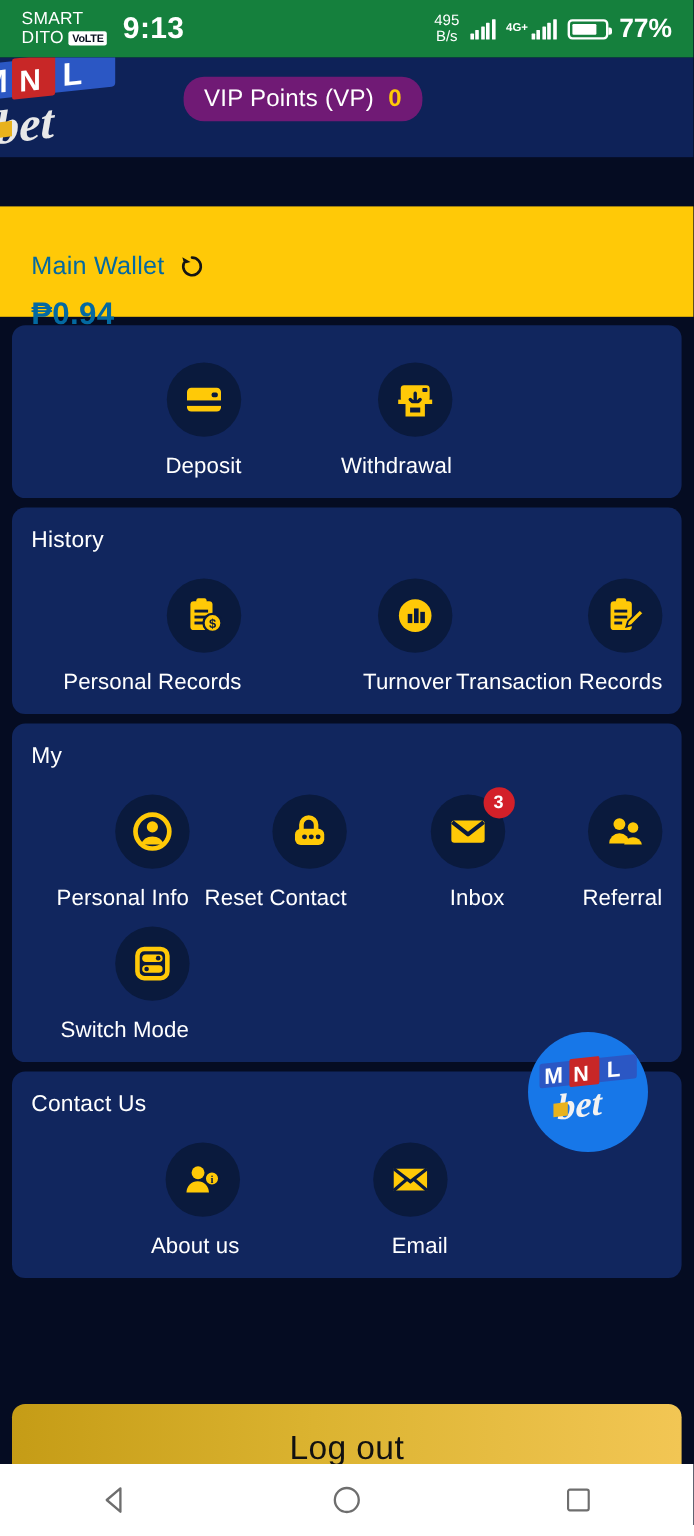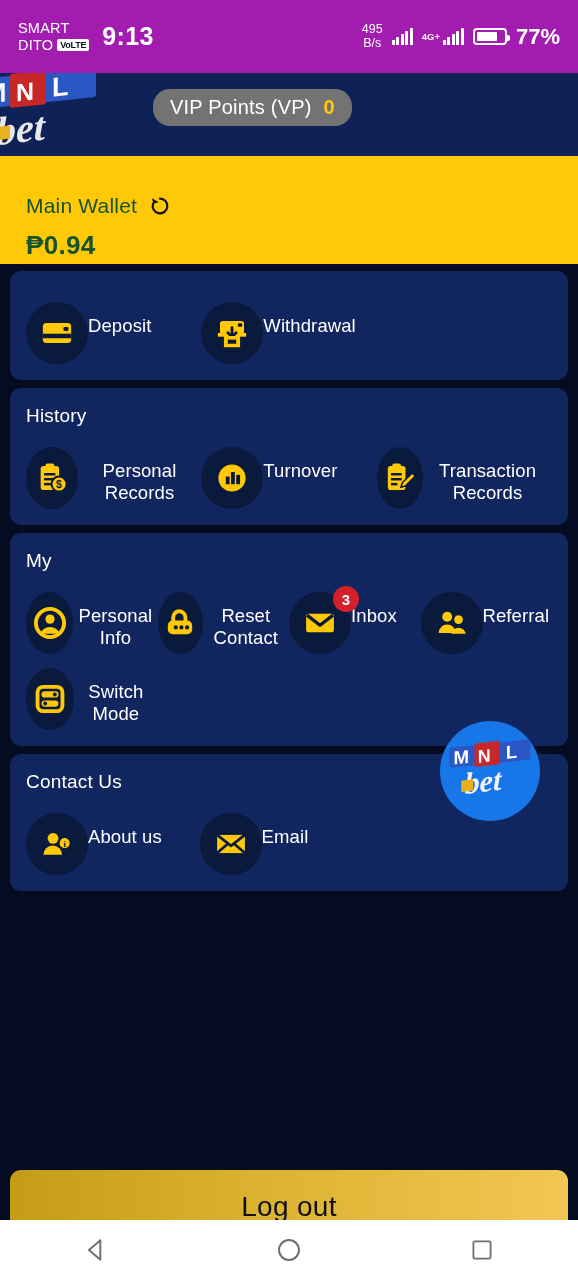--- a/index.html
+++ b/index.html
@@ -6,21 +6,21 @@
   html, body {
     width:578px; height:1280px;
     background:#050C22;
     font-family:"Liberation Sans", sans-serif;
     overflow:hidden;
   }
   body { position:relative; }
 
   
   .statusbar{
-    height:73px; background:#a21caf; color:#fff;
+    height:48px; background:#15803d; color:#fff;
     display:flex; align-items:center; padding:0 18px;
     position:relative;
   }
   .carriers{ display:flex; flex-direction:column; line-height:1.12;
              font-size:14.5px; letter-spacing:.2px; }
   .carrier-row{ display:flex; align-items:center; gap:4px; }
   .volte{
     background:#fff; color:#08101F; font-size:9px; font-weight:bold;
     border-radius:2px; padding:0 3px; line-height:12px; letter-spacing:-.2px;
   }
@@ -46,45 +46,45 @@
   .appbar{
     height:83px; background:#0E2258; position:relative; overflow:hidden;
     display:flex; align-items:center;
   }
   .brand-logo{
     position:absolute; left:-18px; top:-8px; width:152px; height:92px;
     filter:blur(.4px);
   }
   .vip-pill{
     position:absolute; left:153px; top:16px;
-    background:#737373; border-radius:17px;
+    background:#701a75; border-radius:17px;
     padding:7px 17px; display:flex; align-items:center; gap:12px;
     font-size:20px; color:#fff; letter-spacing:.2px;
   }
   .vip-pill .vp-val{ color:#FFC907; font-weight:bold; }
 
   
   .wallet{
-    background:#FFC907; height:108px; padding:38px 0 0 26px; color:#14532d;
+    background:#FFC907; height:92px; padding:38px 0 0 26px; color:#0369a1;margin-top:41px;
   }
   .wallet-top{ display:flex; align-items:center; gap:12px; }
   .wallet-label{ font-size:21px; letter-spacing:.2px; }
   .wallet-amt{ font-size:26px; font-weight:bold; margin-top:12px; letter-spacing:.3px; }
 
   
   .content{ padding:7px 10px 0 10px; }
   .card{
     background:#11265E; border-radius:11px; margin-bottom:8px;
     padding:17px 16px 16px 16px;
   }
   .card-title{ font-size:19px; color:#fff; margin-bottom:6px; letter-spacing:.2px; }
   .grid{ display:flex; flex-wrap:wrap; }
   .tile{
     width:25%; padding-top:14px;
-    display:flex; flex-direction:row; align-items:flex-start;
+    display:flex; flex-direction:column; align-items:flex-end;
   }
   .card-2 .tile, .card-3 .tile{ width:33.333%; }
   .circle{
     width:62px; height:62px; border-radius:50%; background:#0A1A3D;
     display:flex; align-items:center; justify-content:center; position:relative;
   }
   .tile-label{
     margin-top:13px; color:#fff; font-size:18.5px; text-align:center;
     line-height:1.18; letter-spacing:.1px;
   }

